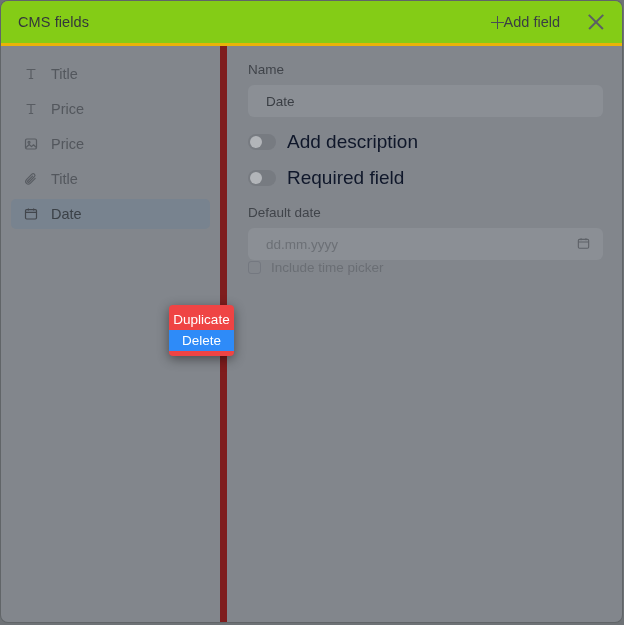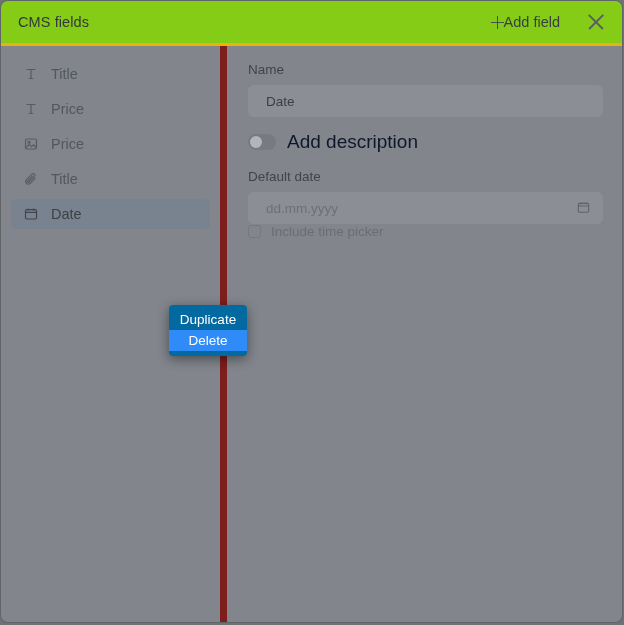--- a/index.html
+++ b/index.html
@@ -262,22 +262,22 @@
     white-space: nowrap;
   }
 
   .spacer-18 { height: 16px; }
 
   
   #context-menu {
     position: absolute;
     left: 168px;
     top: 259px;
-    width: 78px;
-    background: #0369a1;
+    width: 65px;
+    background: #ef4444;
     border-radius: 4px;
     padding: 4px 0 5px 0;
     box-shadow: 0 3px 12px rgba(0,0,0,0.45);
     overflow: hidden;
     z-index: 50;
   }
 
   .menu-item {
     height: 21px;
     display: flex;
@@ -368,20 +368,24 @@
 
       <div class="panel-label">Name</div>
 
       <input class="text-input" type="text" value="Date" style="">
 
       <div class="toggle-row">
         <span class="toggle"></span>
         <span class="toggle-label">Add description</span>
       </div>
 
+      <div class="toggle-row">
+        <span class="toggle"></span>
+        <span class="toggle-label">Required field</span>
+      </div>
 
       <div class="spacer-18"></div>
 
       <div class="panel-label">Default date</div>
 
       <div id="default-date-wrap">
         <input class="text-input" type="text" placeholder="dd.mm.yyyy" style="">
         <span id="calendar-affix">
           <svg width="15" height="15" viewBox="0 0 16 16" fill="none" stroke-width="1.2" stroke-linejoin="round">
             <rect x="2.5" y="3.6" width="11" height="9.4" rx="1.2"></rect>

